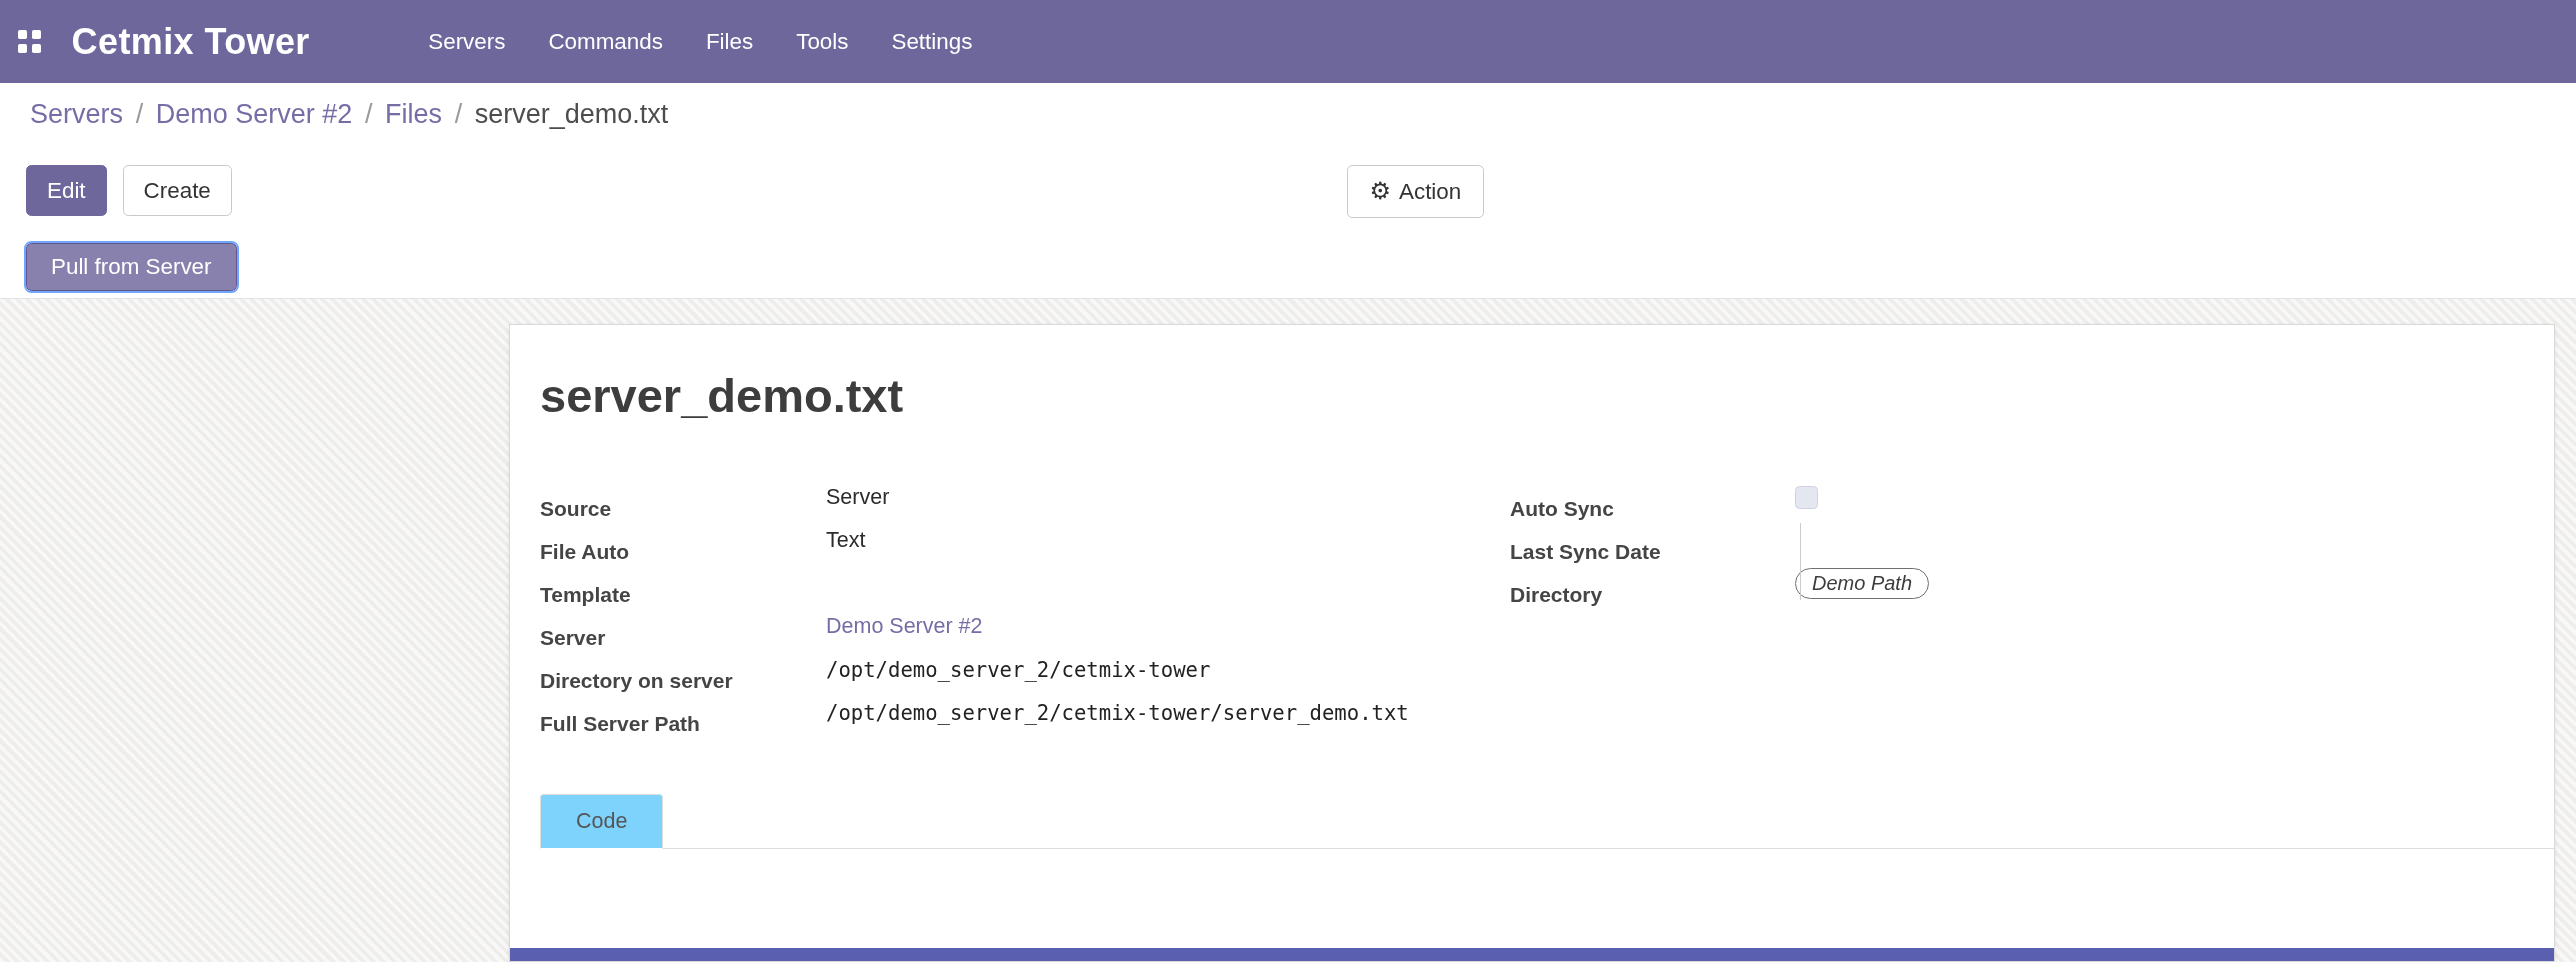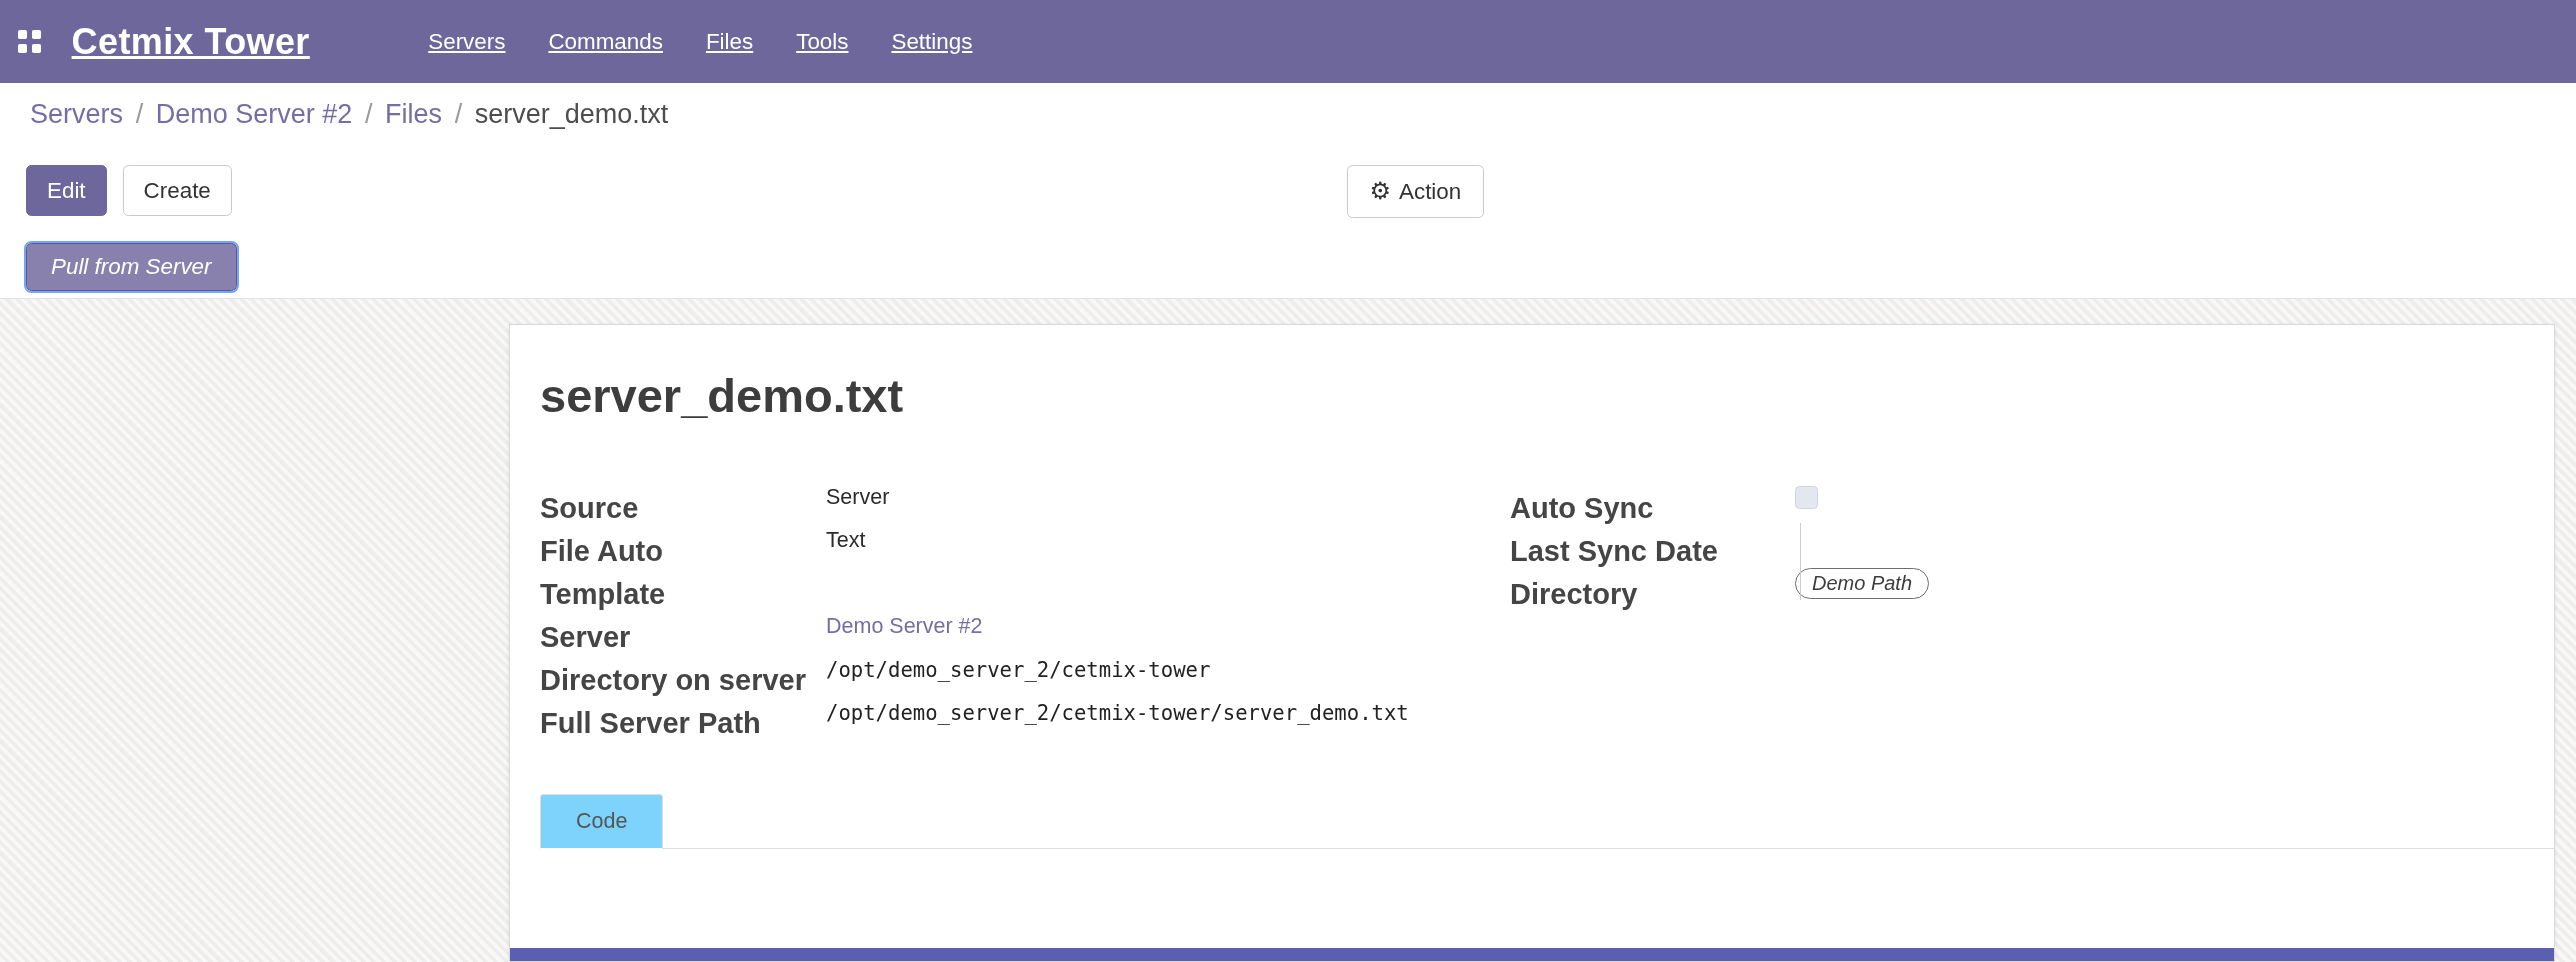--- a/index.html
+++ b/index.html
@@ -17,21 +17,20 @@
     background:#fff;
     color:#2b2b2b;
   }
 
   
   .navbar{
     position:absolute;top:0;left:0;width:2576px;height:83px;
     background:var(--purple);
     display:flex;align-items:center;
     color:#fff;
-    text-decoration:underline;
   }
   .apps-btn{width:59px;height:83px;display:flex;align-items:center;justify-content:center;cursor:pointer;}
   .apps-icon{display:grid;grid-template-columns:9px 9px;grid-template-rows:9px 9px;gap:4.5px;}
   .apps-icon i{background:#fff;border-radius:1.8px;display:block;}
   .brand{font-size:36px;font-weight:bold;margin-left:12.6px;letter-spacing:0.4px;cursor:pointer;}
   .menu{display:flex;margin-left:97px;height:83px;align-items:stretch;font-size:22.4px;}
   .menu-item{display:flex;align-items:center;padding:0 21.5px;cursor:pointer;}
 
   
   .header-zone{
@@ -60,21 +59,21 @@
   .btn-action{
     position:absolute;left:1347px;top:82px;height:53px;
     border-color:#c9c9c9;color:#333;gap:8px;padding:0 21.5px;
   }
   .gear::before{content:"\2699";font-size:24px;line-height:1;color:#333;}
 
   .pull-row{position:absolute;left:26px;top:160px;}
   .btn-pull{
     background:#8880ad;color:#fff;border:0.9px solid #5f5890;
     height:48px;padding:0 24px;border-radius:5.4px;
-    outline:2.7px solid rgba(77,144,254,0.8);outline-offset:0.9px;font-style:italic;
+    outline:2.7px solid rgba(77,144,254,0.8);outline-offset:0.9px;
   }
 
   
   .content{
     position:absolute;top:299px;left:0;width:2576px;height:663px;
     background-color:#f1f0ef;
     background-image:repeating-linear-gradient(45deg, rgba(255,255,255,0.55) 0 3.6px, rgba(0,0,0,0.012) 3.6px 7.2px);
   }
 
   
@@ -85,21 +84,21 @@
     overflow:hidden;
   }
   .sheet-title{
     position:absolute;left:30px;top:43px;
     font-size:47px;font-weight:bold;color:#3d3d3d;
   }
 
   .fields-left{position:absolute;left:30px;top:151px;width:969px;}
   .fields-right{position:absolute;left:1000px;top:151px;width:987px;}
   .frow{display:flex;align-items:center;height:43px;}
-  .flabel{flex:none;font-weight:bold;color:#454545;font-size:29px;margin-top:22px;}
+  .flabel{flex:none;font-weight:bold;color:#454545;font-size:21px;margin-top:22px;}
   .fields-left .flabel{width:286px;}
   .fields-right .flabel{width:285px;}
   .fval{font-size:21.5px;color:#2b2b2b;}
   .fval.link{color:var(--link);cursor:pointer;}
   .fval.mono{font-family:"DejaVu Sans Mono",monospace;font-size:20.6px;color:#222;}
 
   .checkbox{
     width:23px;height:23px;border-radius:4.5px;
     background:#e4e6f0;border:0.9px solid #cfd2e3;display:inline-block;
   }

